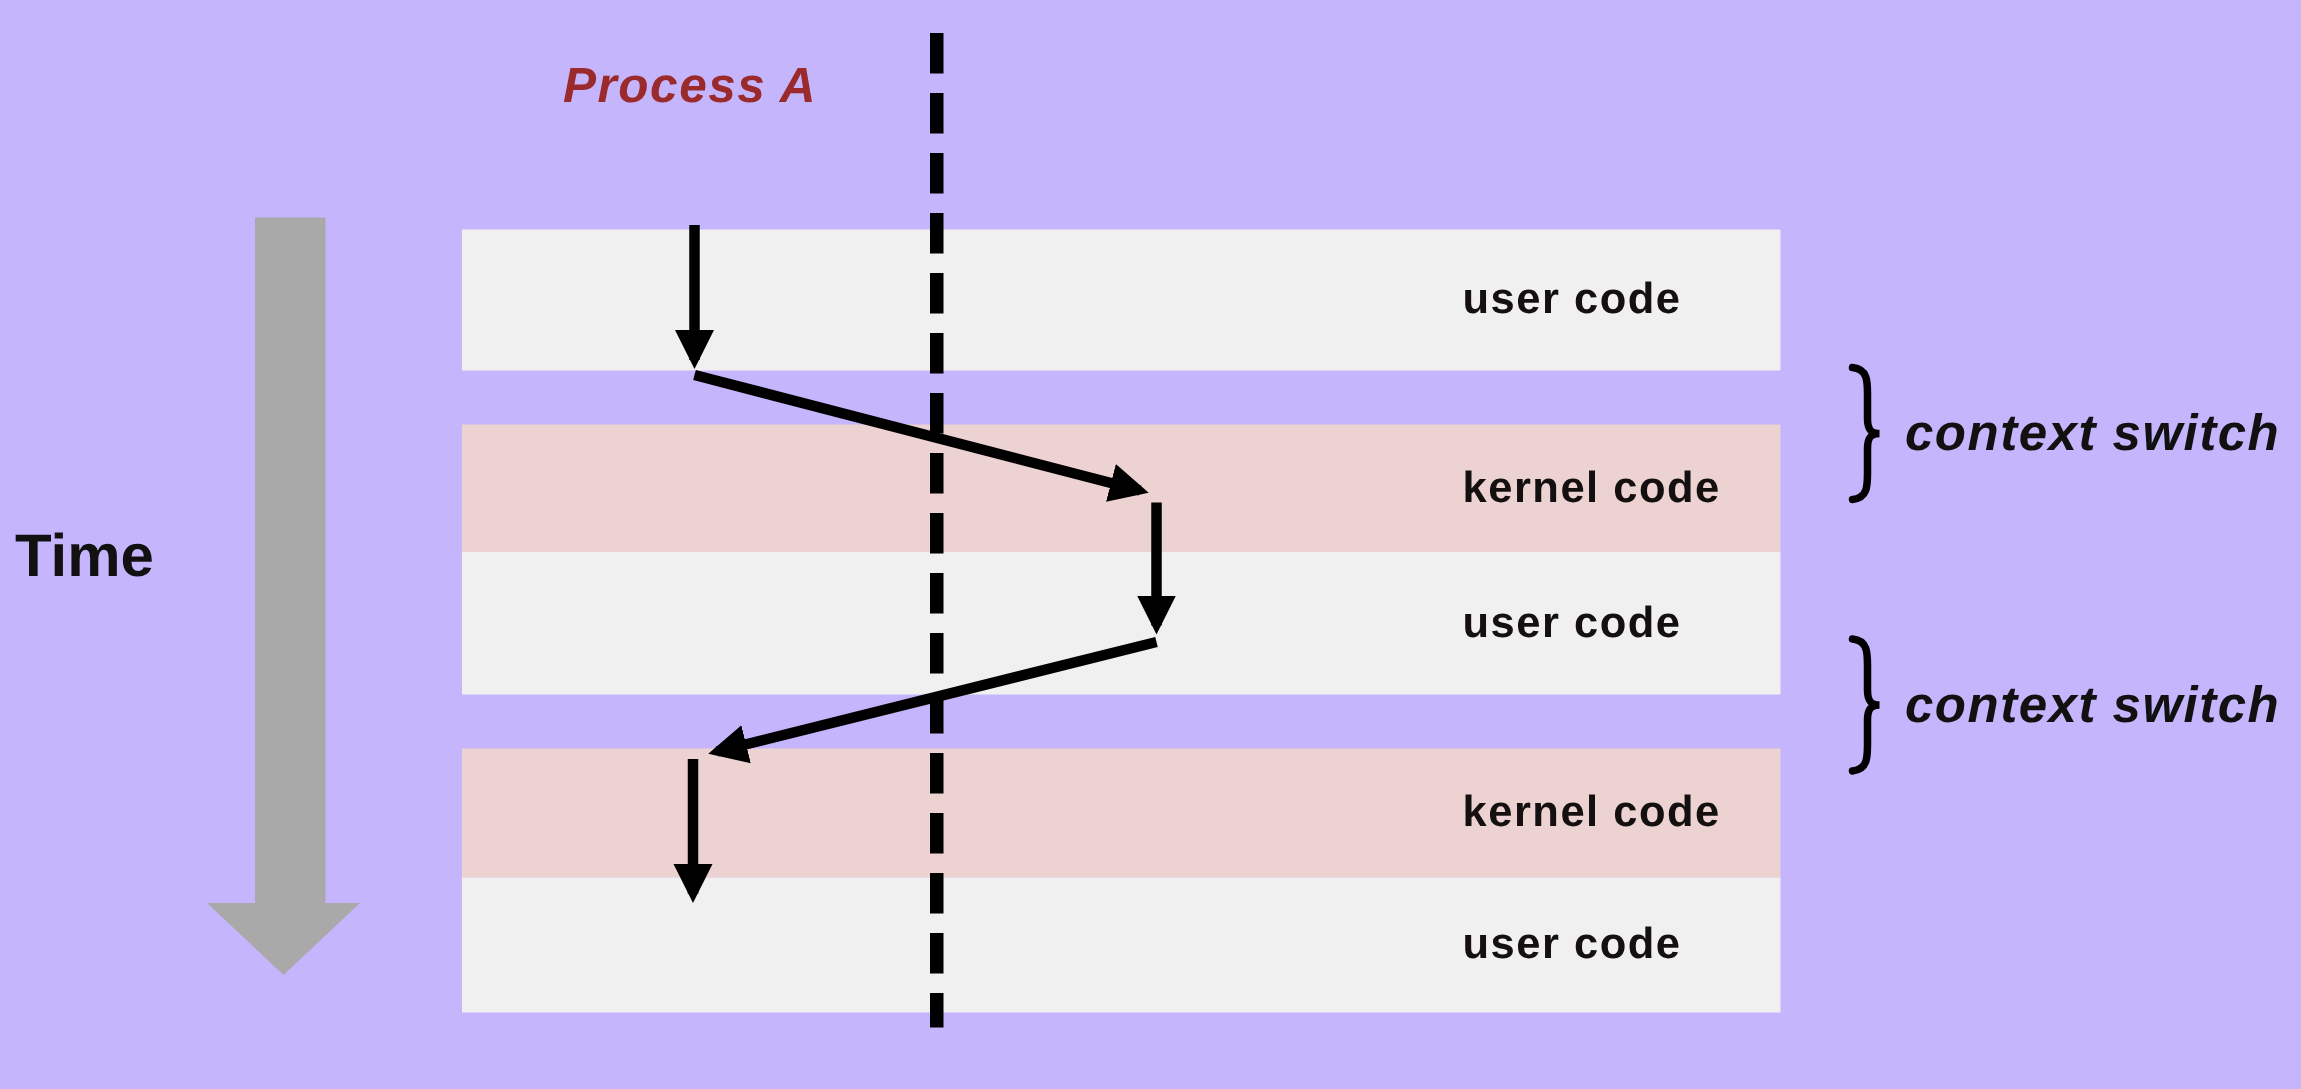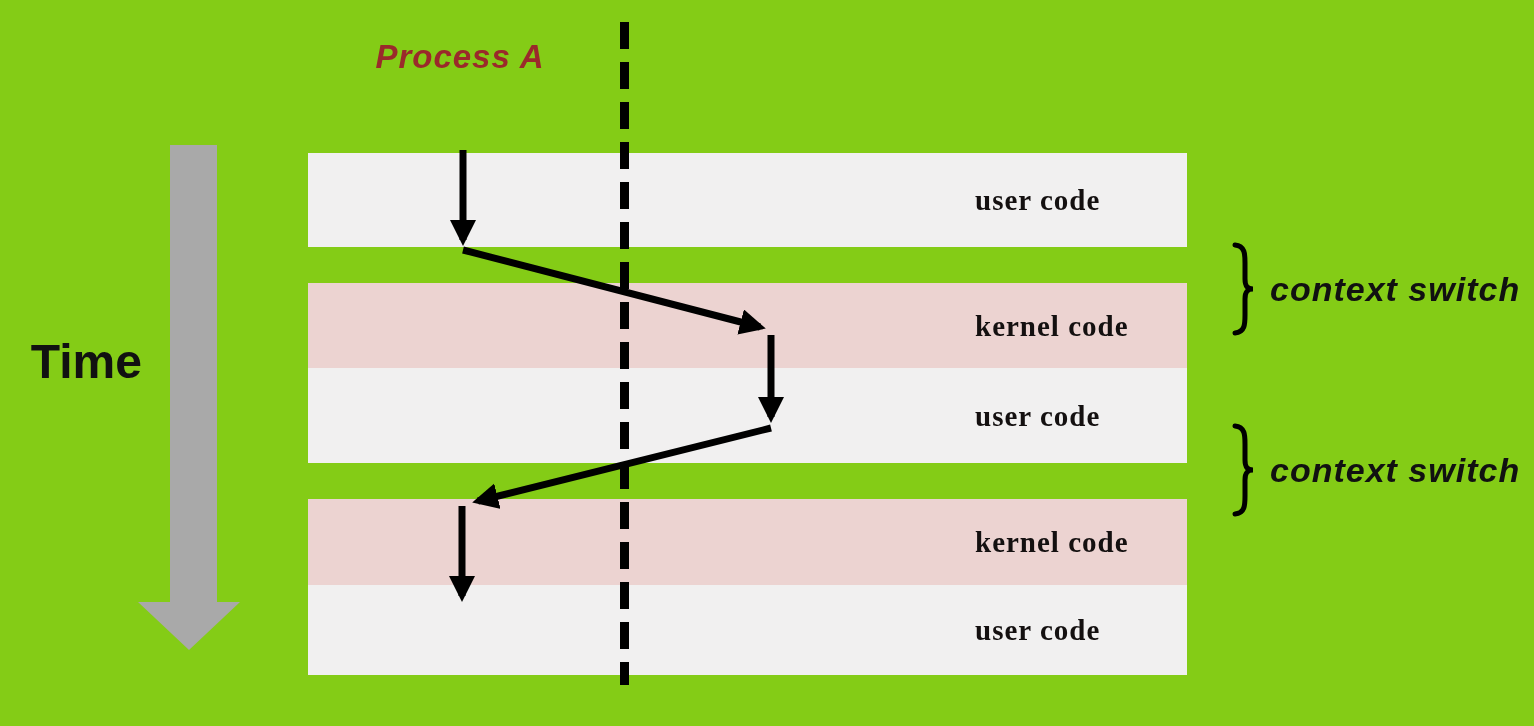--- a/index.html
+++ b/index.html
@@ -9,56 +9,55 @@
     --time-arrow:#a9a9a9;
     --flow-arrow:#000000;
     --divider:#000000;
   }
   *{margin:0;padding:0;box-sizing:border-box;}
   html,body{background:#ffffff;}
   body{font-family:"Liberation Sans", sans-serif;}
   .canvas{
     position:relative;
     width:1534px;height:726px;
-    background:#84cc16;
+    background:#c4b5fd;
     overflow:hidden;
   }
   
   .process-label{
     position:absolute;
     top:38px;
     width:240px;
     text-align:center;
     font-size:33px;
     font-weight:bold;
     font-style:italic;
     color:var(--process-label);
     letter-spacing:1px;
     z-index:4;
   }
   .process-a{left:340px;}
   .process-b{left:637px;}
   
   .time-label{
     position:absolute;
-    left:10px;top:334px;
+    left:10px;top:349px;
     width:132px;
-    text-align:right;
-    font-size:48px;
+    text-align:left;
+    font-size:40px;
     font-weight:bold;
     color:#111;
     z-index:4;
   }
   
   .bands{
     position:absolute;
     left:308px;top:153px;
     width:879px;height:450px;
     z-index:1;
-    font-family:Liberation Serif, serif;
   }
   .band{position:relative;width:100%;}
   .band.user{background:var(--user-band);}
   .band.kernel{background:var(--kernel-band);margin-top:36px;}
   .band-label{
     position:absolute;
     left:667px;top:50%;
     transform:translateY(-50%);
     font-size:29px;
     font-weight:bold;

